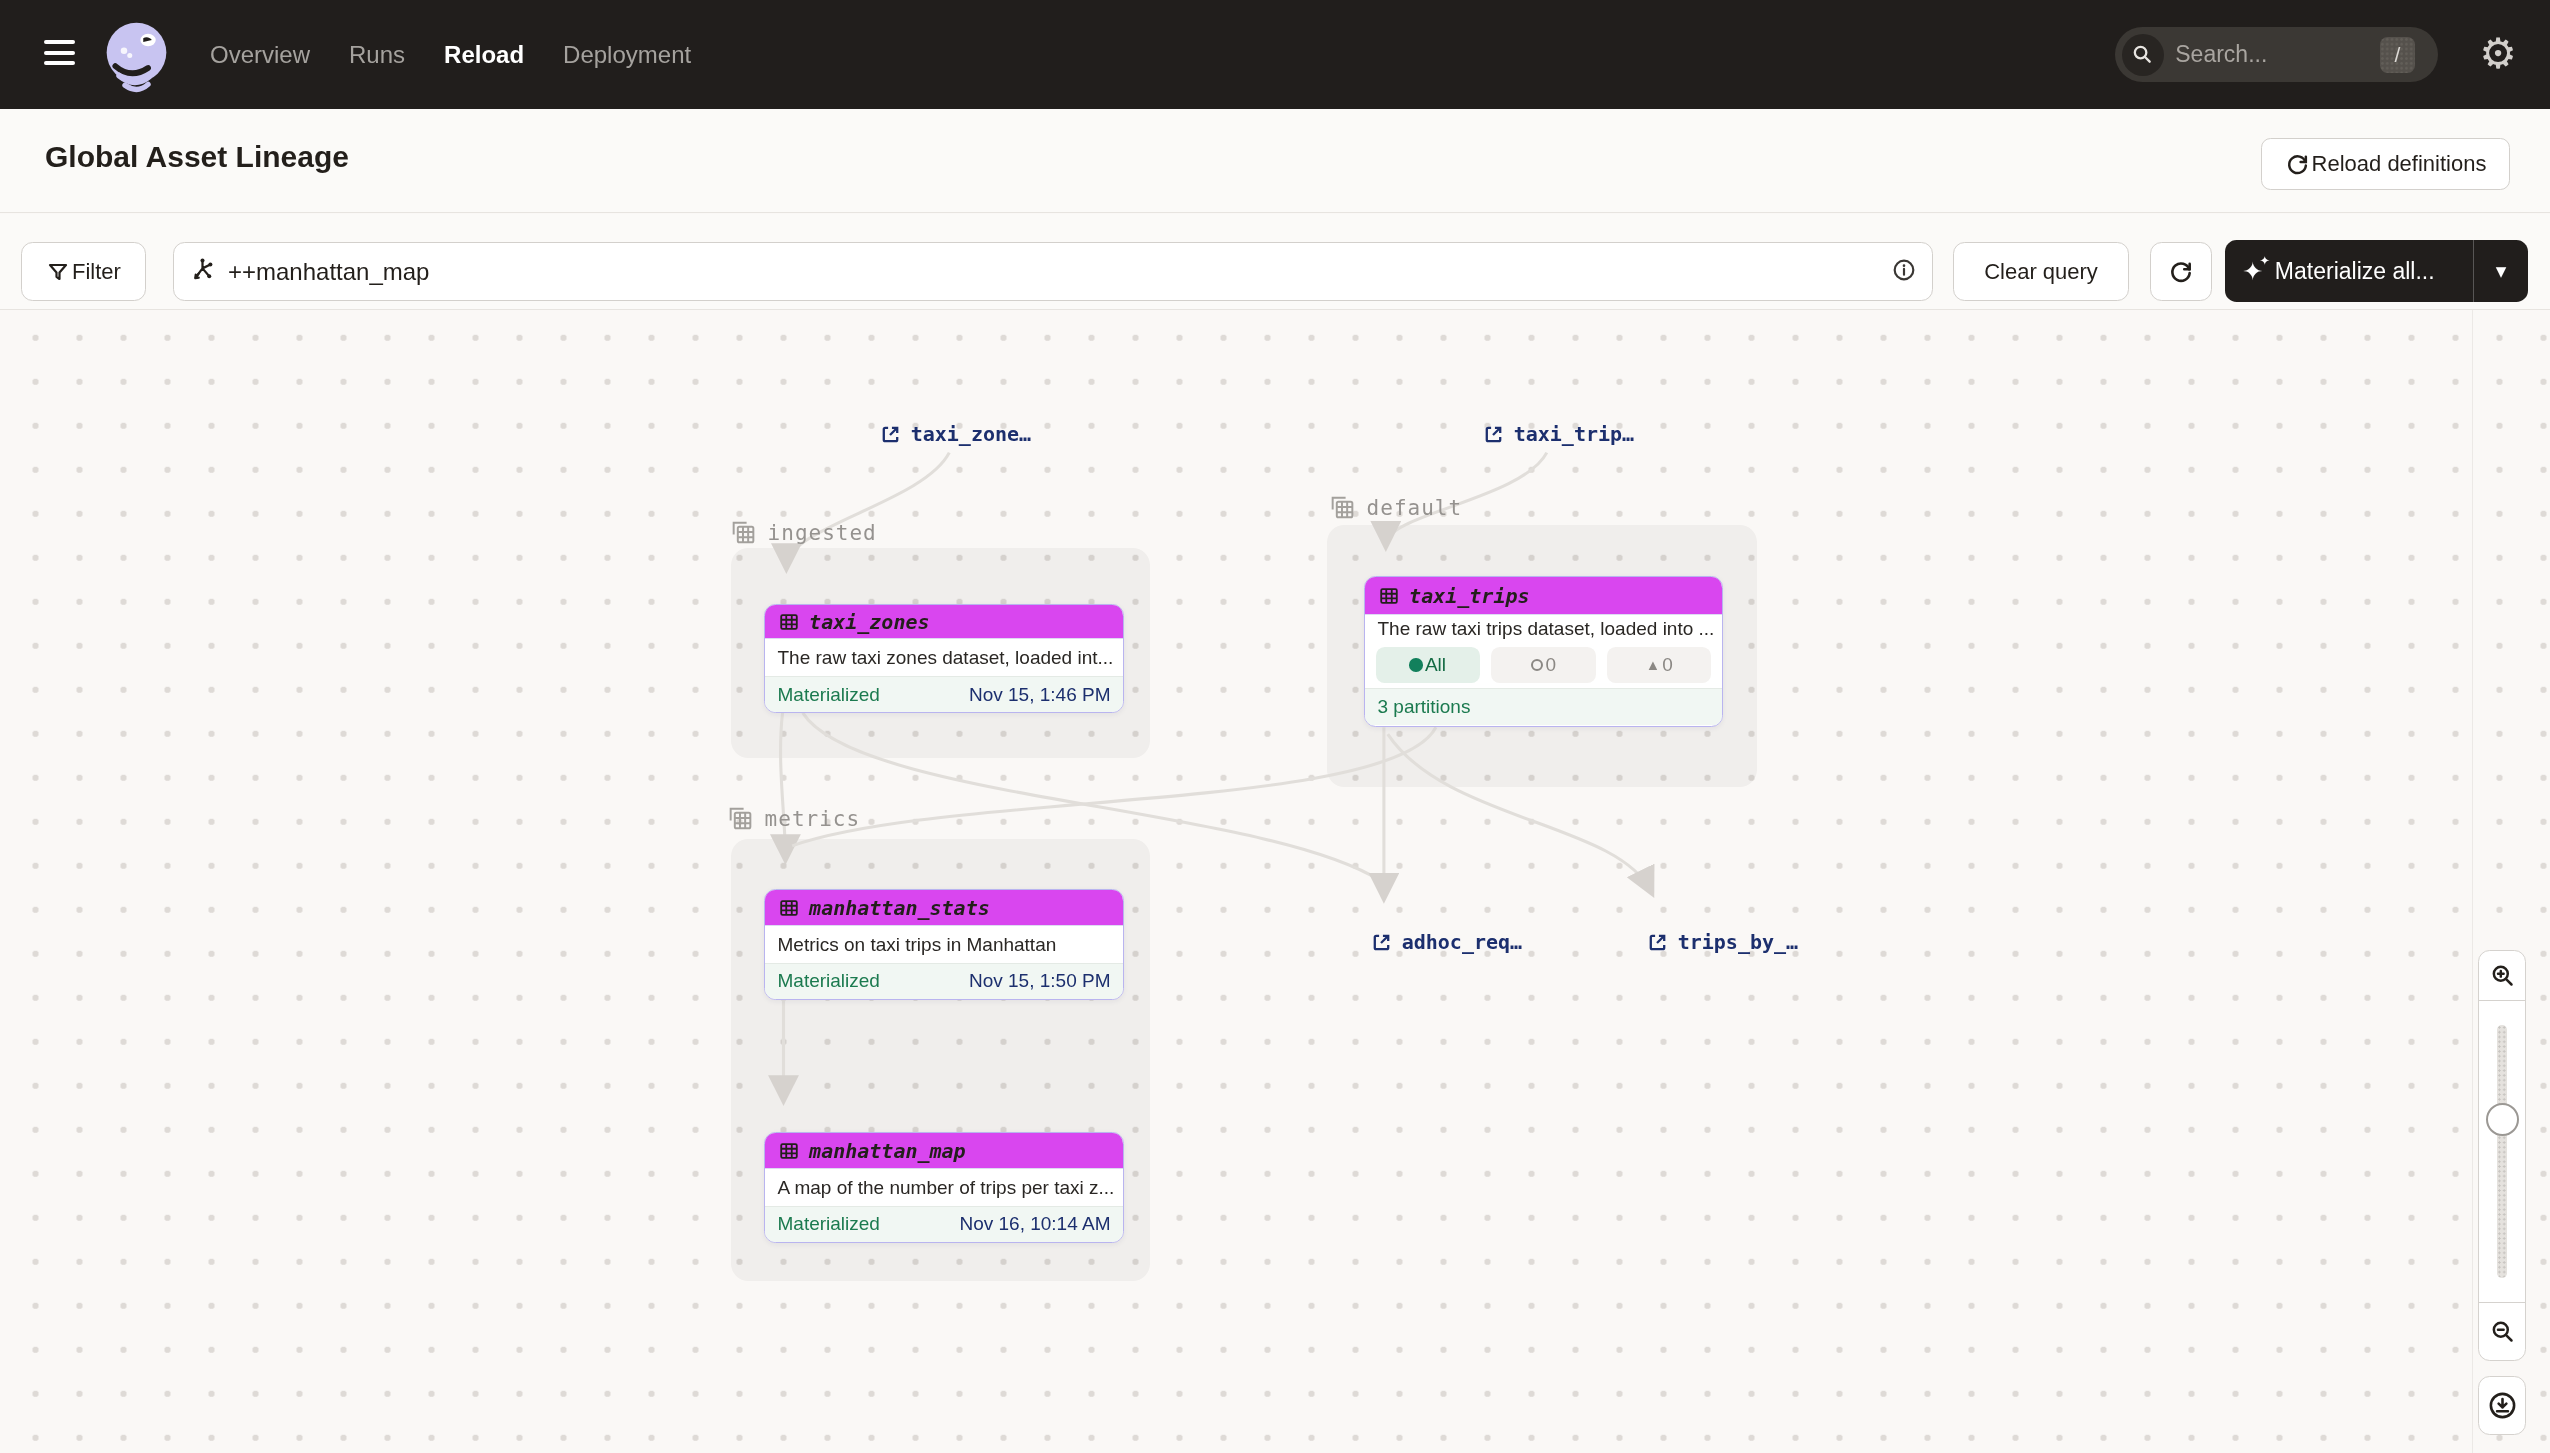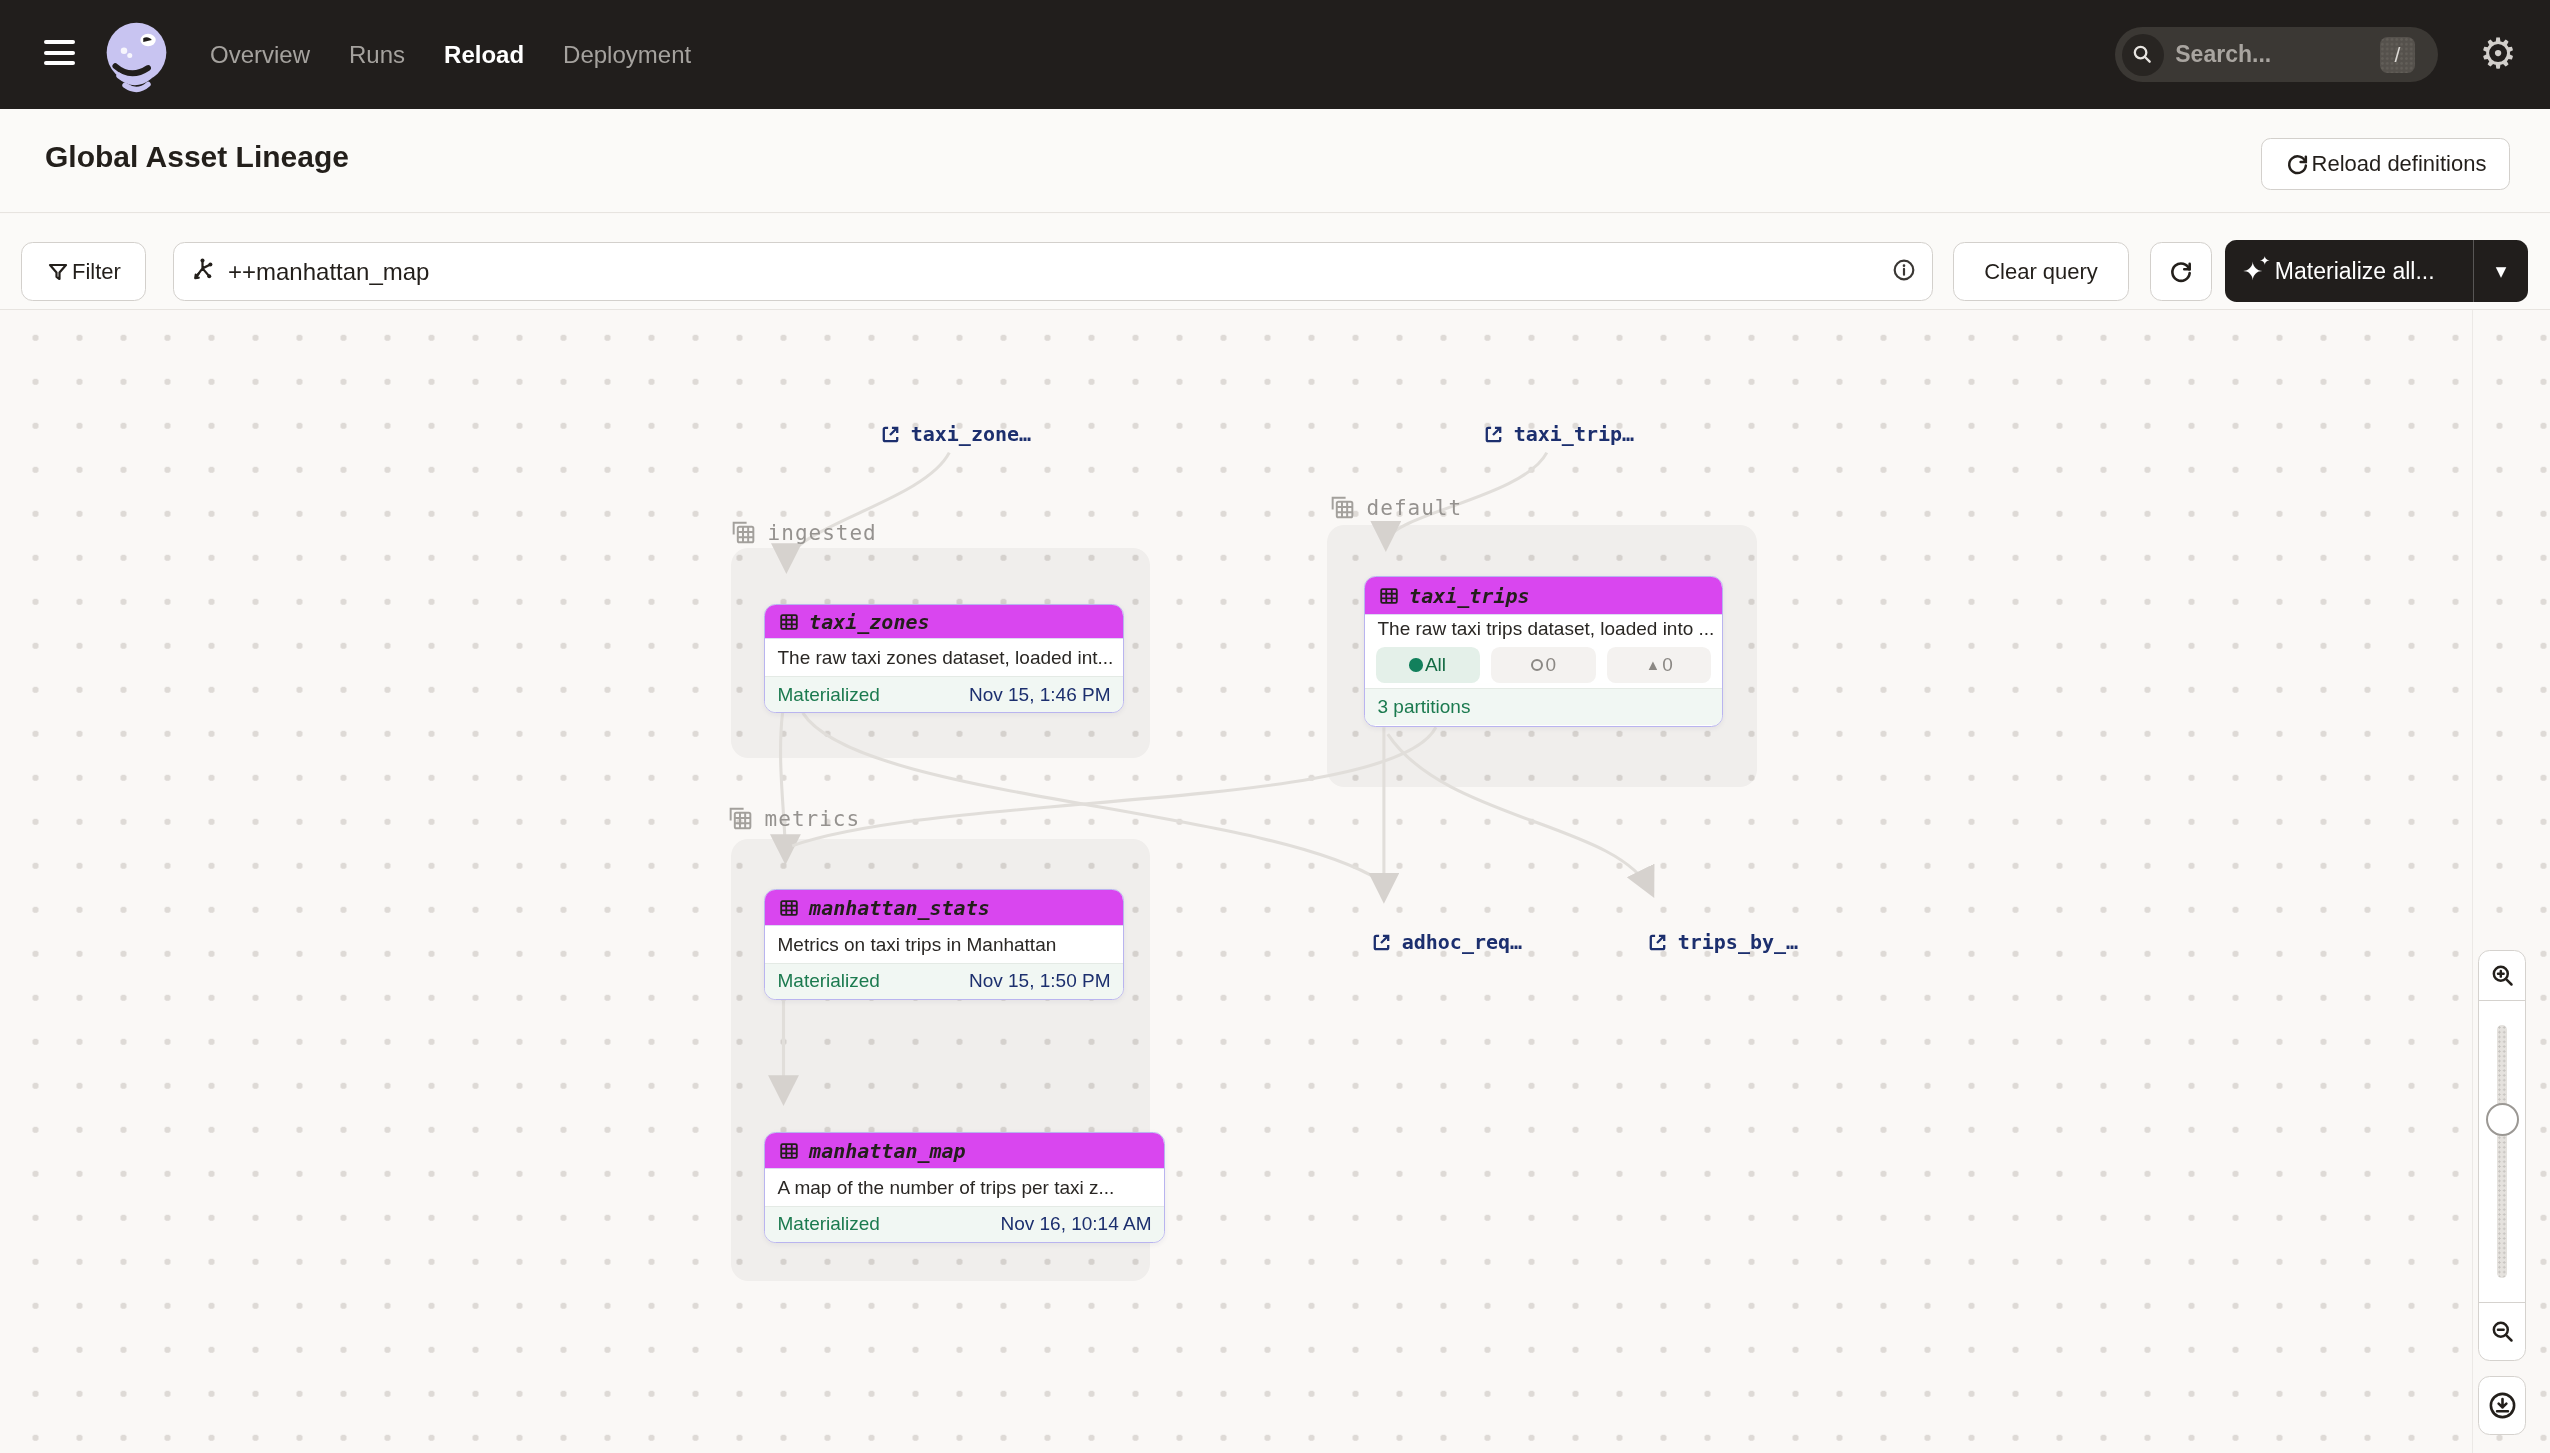--- a/index.html
+++ b/index.html
@@ -13,21 +13,21 @@
   .hamburger span { display:block; height:4.3px; background:#FFFFFF; border-radius:1.9px; margin-bottom:6.3px; }
   .logo { position:absolute; left:98px; top:16.4px; width:77px; height:77px; }
   .navlinks { position:absolute; left:210px; top:0; height:109px; display:flex; align-items:center; gap:39px; }
   .navlink { font-size:24px; color:#A5A29E; cursor:pointer; }
   .navlink.active { color:#FFFFFF; font-weight:bold; }
   .searchpill { position:absolute; left:2115px; top:27px; width:323px; height:55px; background:#3B3834;
                 border-radius:28px; display:flex; align-items:center; }
   .search-iconwrap { width:42px; height:42px; margin-left:6.7px; background:#282522; border-radius:50%;
                      display:flex; align-items:center; justify-content:center; color:#E8E5E1; }
   .searchpill input { background:transparent; border:none; outline:none; color:#E8E5E1; font-size:23px;
-                      margin-left:11.6px; width:164px; font-family:"Liberation Sans", sans-serif;font-weight:bold; }
+                      margin-left:11.6px; width:164px; font-family:"Liberation Sans", sans-serif; }
   .searchpill input::placeholder { color:#A9A5A0; }
   .kbd { position:absolute; right:23px; top:9.6px; width:35px; height:36px; border-radius:7.7px; background:#55514C;
          color:#DDDAD6; font-size:21px; display:flex; align-items:center; justify-content:center;
          background-image:radial-gradient(#625E58 1.3px, transparent 1.4px); background-size:4.8px 4.8px; }
   .gear { position:absolute; left:2475px; top:30px; width:46px; height:46px; color:#D2CFCB; font-size:42px;
           display:flex; align-items:center; justify-content:center; cursor:pointer; }
 
   
   .pageheader { position:absolute; left:0; top:109px; width:2550px; height:104px; background:#FBFAF8;
                 border-bottom:1px solid #E7E4E0; }
@@ -363,21 +363,21 @@
       </span>
       <span class="node-title mono">manhattan_stats</span>
     </div>
     <div class="node-desc" style="height:38px;">Metrics on taxi trips in Manhattan</div>
     <div class="node-footer" style="height:37px;">
       <span class="status-label">Materialized</span>
       <span class="status-time">Nov 15, 1:50 PM</span>
     </div>
   </div>
 
-  <div class="node" style="left:764px; top:822px; width:401px; height:111px;">
+  <div class="node" style="left:764px; top:822px; width:360px; height:111px;">
     <div class="node-header" style="height:37px;">
       <span class="ticon">
         <svg viewBox="0 0 24 24" width="22" height="22" fill="none" stroke="currentColor" stroke-width="2">
           <rect x="3.5" y="4.5" width="17" height="15" rx="1.5"></rect>
           <path d="M3.5 9.5 h17 M3.5 14.5 h17 M9 4.5 v15 M15 4.5 v15"></path>
         </svg>
       </span>
       <span class="node-title mono">manhattan_map</span>
     </div>
     <div class="node-desc" style="height:38px;">A map of the number of trips per taxi z...</div>

